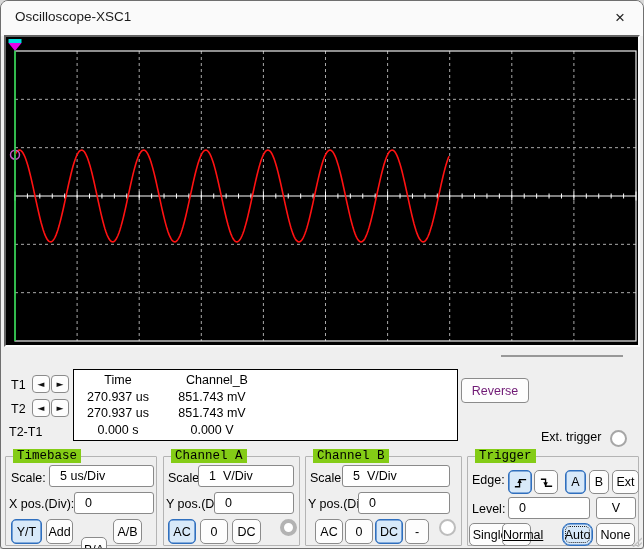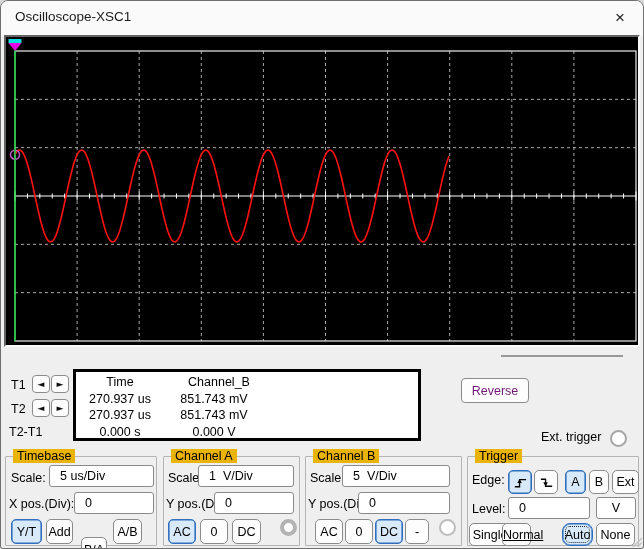--- a/index.html
+++ b/index.html
@@ -17,37 +17,37 @@
   
   .screen{position:absolute;left:3px;top:34px;width:636px;height:312px;background:#000;
     border:2px solid;border-color:#646464 #fbfbfb #fbfbfb #646464;}
   .screen svg{display:block;}
   .scroll-divider{position:absolute;left:500px;top:354px;width:122px;height:2px;background:#989898;}
   
   .cur-label{position:absolute;font-size:12.5px;}
   .arrow-btn{position:absolute;width:18px;height:18px;background:#fdfdfd;border:1px solid #8b8b8b;
     border-radius:4px;font-size:9px;line-height:16px;text-align:center;color:#111;cursor:pointer;padding:0;
     font-family:"DejaVu Sans",sans-serif;}
-  .readout-box{position:absolute;left:72px;top:368px;width:348px;height:72px;background:#fff;
-    border:3px solid #000000;font-size:12.5px;}
+  .readout-box{position:absolute;left:72px;top:368px;width:385px;height:72px;background:#fff;
+    border:1px solid #000000;font-size:12.5px;}
   .ro-row{display:flex;height:15px;margin-top:1.5px;}
   .ro-row.hdr{margin-top:3px;}
   .ro-cell{text-align:center;}
   .ro-c1{width:88px;}.ro-c2{width:100px;}.ro-c3{width:110px;}
   .push-btn{position:absolute;background:#fdfdfd;border:1px solid #8b8b8b;border-radius:4px;
     font-size:12.5px;text-align:center;cursor:pointer;padding:0;color:#701a75;
     font-family:"Liberation Sans","DejaVu Sans",sans-serif;}
   .ext-label{position:absolute;left:540px;top:429px;font-size:12.5px;}
   .led{position:absolute;border-radius:50%;background:#fff;}
   .led-ext{left:609px;top:429px;width:17px;height:17px;border:2px solid #a6a6a6;}
   .led-a{left:279px;top:518px;width:17px;height:17px;border:4px solid #b3b3b3;}
   .led-b{left:438px;top:518px;width:17px;height:17px;border:2px solid #bdbdbd;}
   
   .group{position:absolute;border:1px solid #b4b4b4;border-radius:1px;height:90px;top:455px;}
-  .group-title{position:absolute;top:-8px;left:7px;background:#eab308;padding:0 4px;font-size:12.5px;}
+  .group-title{position:absolute;top:-8px;left:7px;background:#84cc16;padding:0 4px;font-size:12.5px;font-family:Liberation Mono, monospace;}
   .lbl{position:absolute;font-size:12.5px;white-space:pre;}
   .field{position:absolute;height:22px;background:#fff;border:1px solid #8a8a8a;border-radius:3px;
     font-size:12.5px;padding:0 4px 0 10px;font-family:"Liberation Sans","DejaVu Sans",sans-serif;white-space:pre;}
   .btn{position:absolute;height:25px;background:#fdfdfd;border:1px solid #8b8b8b;border-radius:5px;
     font-size:12.5px;text-align:center;padding:0;cursor:pointer;color:#000;
     font-family:"Liberation Sans","DejaVu Sans",sans-serif;}
   .btn.sel{background:#d8e9f9;border:1px solid #2f6fbe;box-shadow:inset 0 0 0 0.6px #2f6fbe;}
   .btn.focus{outline:1px dotted #222;outline-offset:-4px;}
   .btn svg{vertical-align:middle;}
   .unitbox{position:absolute;width:40px;height:22px;background:#fff;border:1px solid #8b8b8b;border-radius:3px;

